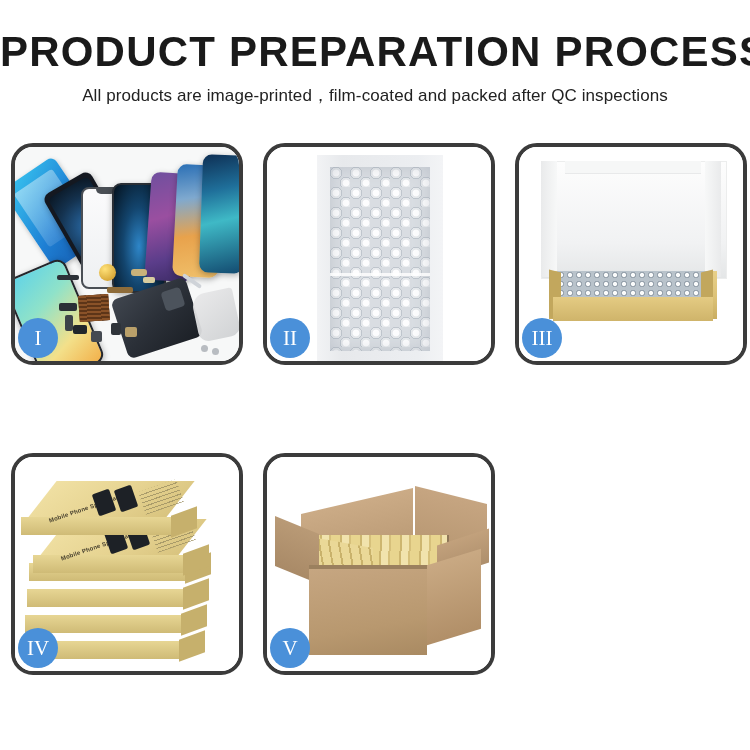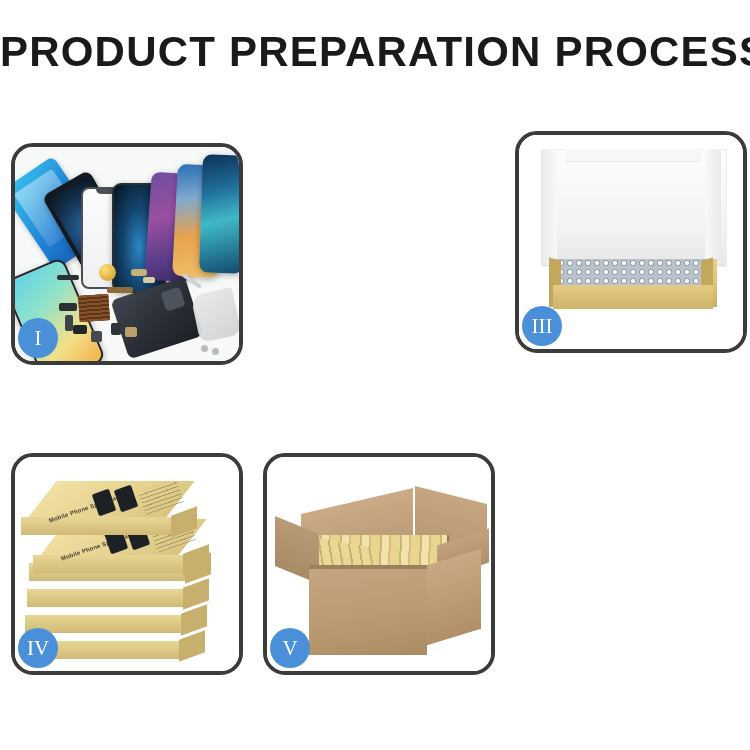--- a/index.html
+++ b/index.html
@@ -25,21 +25,21 @@
   }
 
   .grid{position:absolute;left:0;top:128px;width:750px;height:622px;}
   .panel{
     position:absolute;width:232px;height:222px;
     border:4px solid #3b3b3b;border-radius:22px;
     background:#ffffff;overflow:hidden;box-sizing:border-box;
   }
   .p1{left:11px;top:15px;}
   .p2{left:263px;top:15px;}
-  .p3{left:515px;top:3px;}
+  .p3{left:515px;top:15px;}
   .p4{left:11px;top:325px;}
   .p5{left:263px;top:325px;}
   .p6{left:515px;top:325px;}
 
   .scene{position:absolute;left:0;top:0;width:100%;height:100%;}
 
   .badge{
     position:absolute;left:3px;bottom:3px;
     width:40px;height:40px;border-radius:50%;
     background:#4a90d9;
@@ -332,20 +332,21 @@
   .c-tape2{
     position:absolute;left:44px;top:168px;width:14px;height:22px;
     background:rgba(150,122,88,.5);
   }
 </style>
 </head>
 <body>
 
 <div class="header">
   <div class="title">PRODUCT PREPARATION PROCESS</div>
+  <div class="subtitle">All products are image-printed，film-coated and packed after QC inspections</div>
 </div>
 
 <div class="grid">
 
   <div class="panel p1">
     <div class="scene">
       <div class="lcd"></div>
       <div class="phoneblk"></div>
       <div class="glass"></div>
       <div class="ph-dark"></div>
@@ -366,20 +367,29 @@
       <div class="prt g"></div>
       <div class="prt h"></div>
       <div class="prt i"></div>
       <div class="prt j"></div>
       <div class="prt k"></div>
       <div class="screws"></div>
     </div>
     <div class="badge">I</div>
   </div>
 
+  <div class="panel p2">
+    <div class="scene">
+      <div class="bwrap-outer">
+        <div class="bwrap"></div>
+        <div class="bwrap-seam"></div>
+      </div>
+    </div>
+    <div class="badge">II</div>
+  </div>
 
   <div class="panel p3">
     <div class="scene">
       <div class="lid3"></div>
       <div class="lid3-top"></div>
       <div class="lid3-flapL"></div>
       <div class="lid3-flapR"></div>
       <div class="tray3"></div>
       <div class="tray3-in"></div>
       <div class="tray3-lipL"></div>

